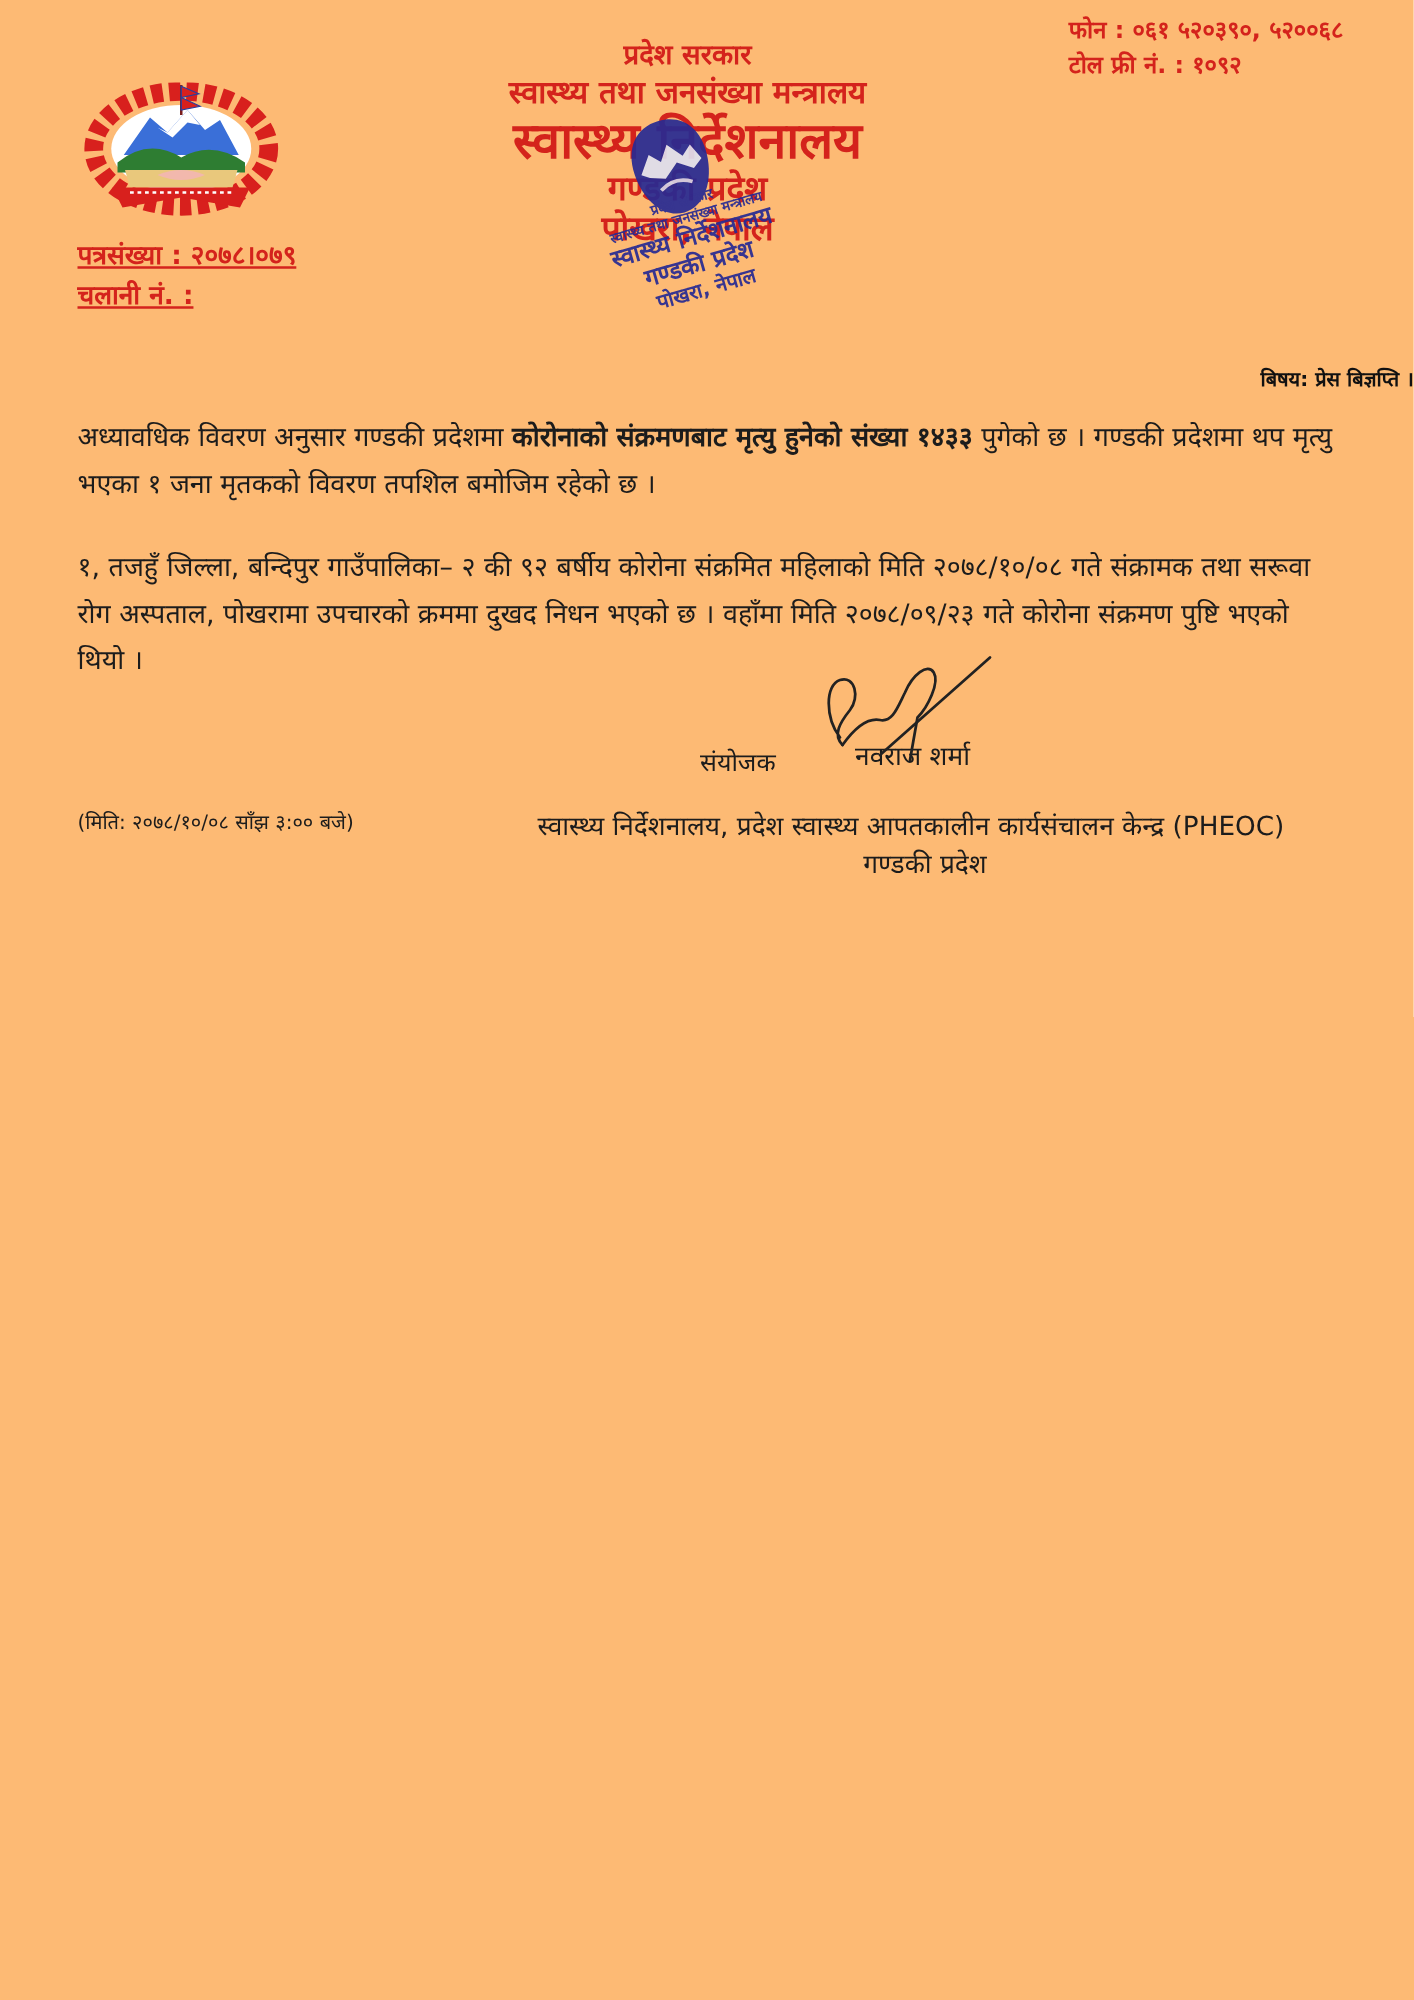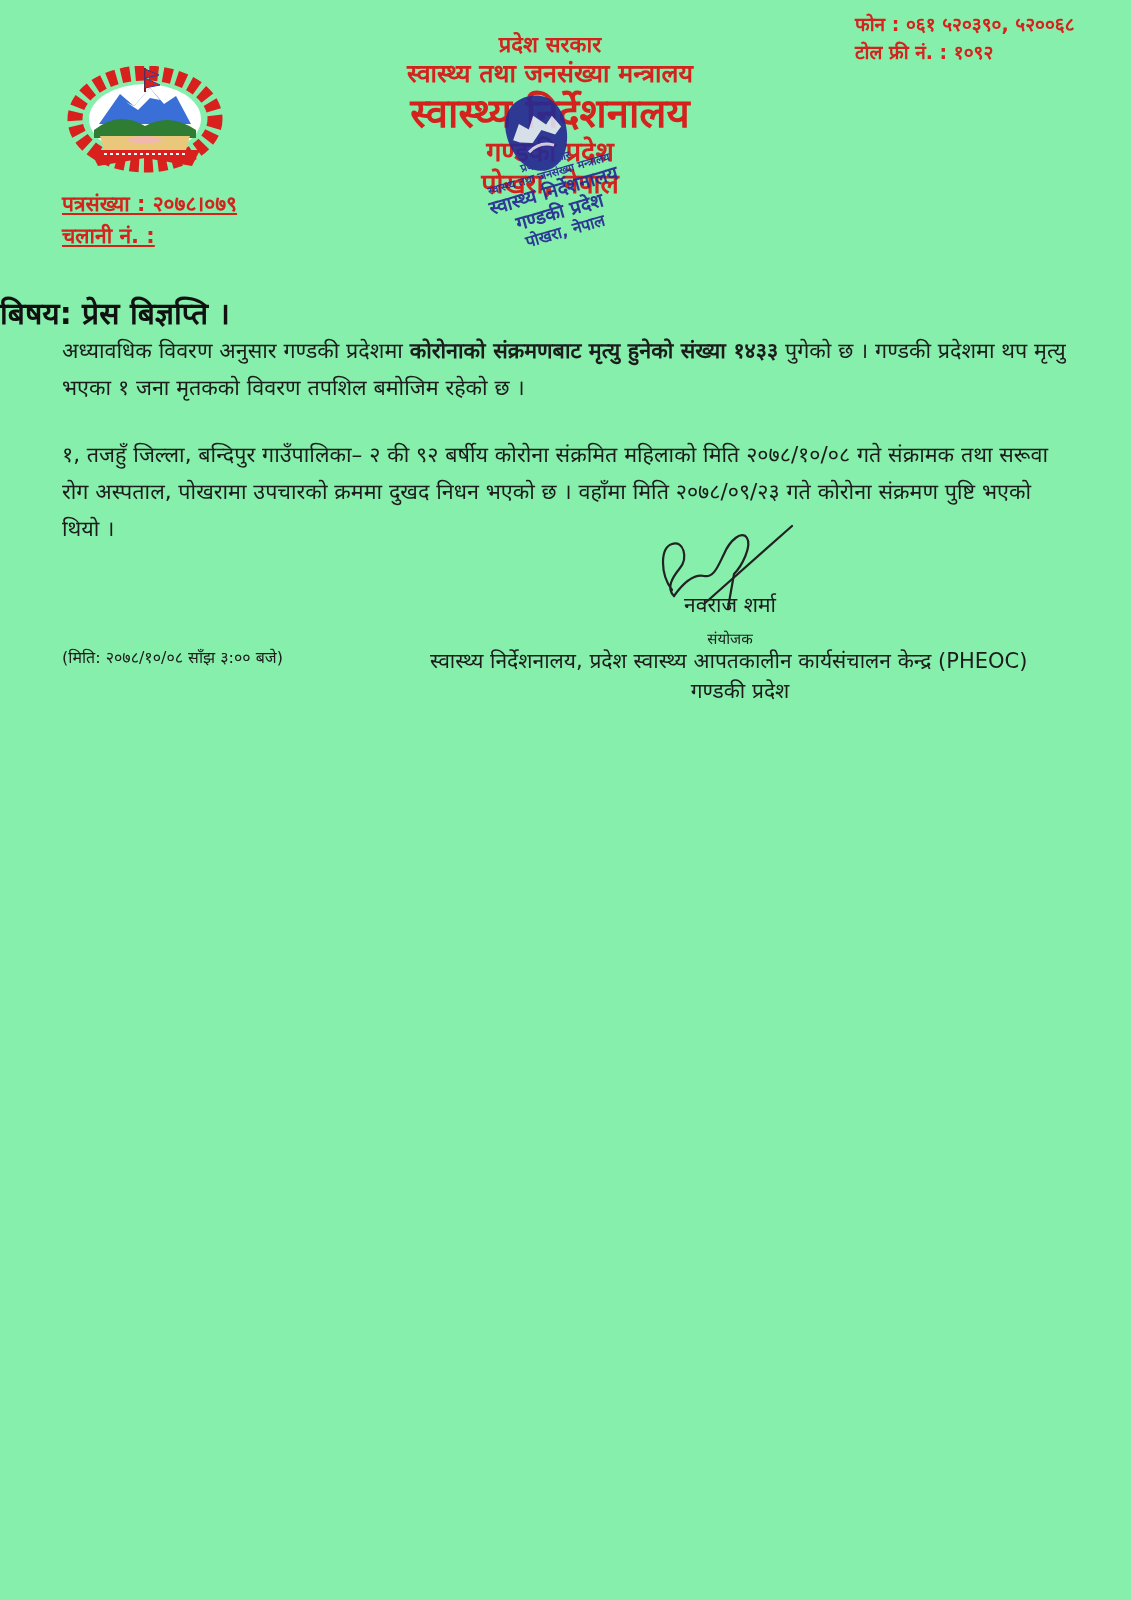--- a/index.html
+++ b/index.html
@@ -1,19 +1,19 @@
 <!DOCTYPE html>
 <html><head>
 <meta charset="utf-8">
 <style>
   html,body{margin:0;padding:0;background:#ffffff;}
   .page{
     position:relative;
     width:1131px;height:1600px;
-    background:#86efac;
+    background:#fdba74;
     font-family:"DejaVu Sans","Liberation Sans",sans-serif;
     color:#1c1c1c;
     overflow:hidden;
   }
   .bold{font-weight:bold;}
 
   
   .contact{
     position:absolute;left:855px;top:10px;
     font-size:19px;font-weight:bold;color:#d4231c;line-height:28px;
@@ -46,36 +46,36 @@
   
   .refblock{
     position:absolute;left:62px;top:188px;
     font-size:21px;font-weight:bold;color:#d4231c;line-height:32px;
     white-space:nowrap;
     text-decoration:underline;
   }
 
   
   .subject{
-    position:absolute;left:0;top:292px;width:1131px;text-align:left;
-    font-size:30px;font-weight:bold;color:#111;
+    position:absolute;left:0;top:292px;width:1131px;text-align:right;
+    font-size:16px;font-weight:bold;color:#111;
   }
 
   
   .para{
     position:absolute;left:62px;width:1010px;
     font-size:21.5px;line-height:37px;color:#1c1c1c;
   }
   .para1{top:332px;}
   .para2{top:436px;}
 
   
   .signature-svg{position:absolute;left:652px;top:512px;z-index:2;}
   .sig-name{position:absolute;left:560px;top:590px;width:340px;text-align:center;font-size:21px;}
-  .sig-title{position:absolute;left:560px;top:628px;width:340px;text-align:center;font-size:15px;}
+  .sig-title{position:absolute;left:560px;top:596px;width:340px;font-size:20px;}
 
   
   .footer-date{position:absolute;left:62px;top:646px;font-size:16px;white-space:nowrap;}
   .footer-org{position:absolute;left:430px;top:646px;width:620px;font-size:21px;}
   .footer-province{position:absolute;left:430px;top:676px;width:620px;text-align:center;font-size:21px;}
 </style>
 </head>
 <body>
 
 <div class="page">

